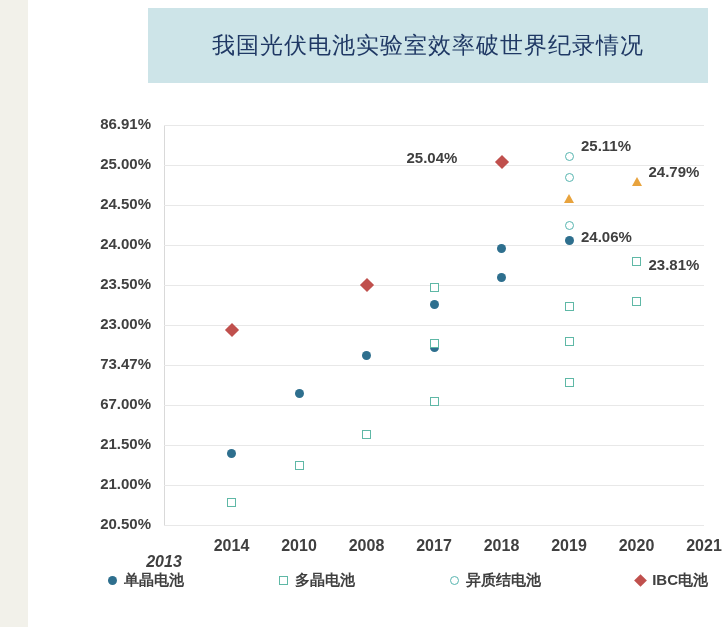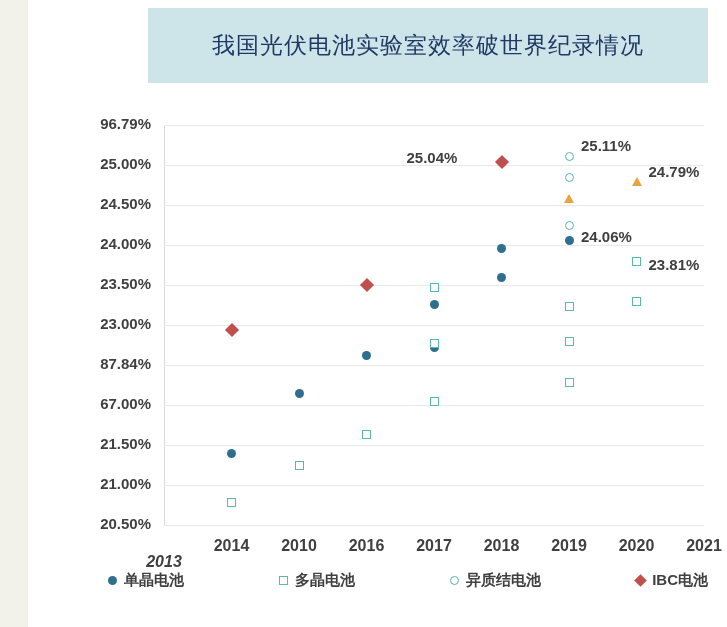--- a/index.html
+++ b/index.html
@@ -100,37 +100,37 @@
       <div class="axis-bottom"></div>
     <div class="gridline" style="top: 400px;"></div>
         <div class="y-label" style="top: 390px; left: -108px;">20.50%</div>
         <div class="gridline" style="top: 360px;"></div>
         <div class="y-label" style="top: 350px; left: -108px;">21.00%</div>
         <div class="gridline" style="top: 320px;"></div>
         <div class="y-label" style="top: 310px; left: -108px;">21.50%</div>
         <div class="gridline" style="top: 280px;"></div>
         <div class="y-label" style="top: 270px; left: -108px;">67.00%</div>
         <div class="gridline" style="top: 240px;"></div>
-        <div class="y-label" style="top: 230px; left: -108px;">87.84%</div>
+        <div class="y-label" style="top: 230px; left: -108px;">73.47%</div>
         <div class="gridline" style="top: 200px;"></div>
         <div class="y-label" style="top: 190px; left: -108px;">23.00%</div>
         <div class="gridline" style="top: 160px;"></div>
         <div class="y-label" style="top: 150px; left: -108px;">23.50%</div>
         <div class="gridline" style="top: 120px;"></div>
         <div class="y-label" style="top: 110px; left: -108px;">24.00%</div>
         <div class="gridline" style="top: 80px;"></div>
         <div class="y-label" style="top: 70px; left: -108px;">24.50%</div>
         <div class="gridline" style="top: 40px;"></div>
         <div class="y-label" style="top: 30px; left: -108px;">25.00%</div>
         <div class="gridline" style="top: 0px;"></div>
-        <div class="y-label" style="top: -10px; left: -108px;">96.79%</div>
+        <div class="y-label" style="top: -10px; left: -108px;">86.91%</div>
         <div class="x-label" style="left: -35px; top: 428px; font-style: italic;">2013</div>
         <div class="x-label" style="left: 32.5px; top: 412px;">2014</div>
         <div class="x-label" style="left: 100px; top: 412px;">2010</div>
-        <div class="x-label" style="left: 167.5px; top: 412px;">2016</div>
+        <div class="x-label" style="left: 167.5px; top: 412px;">2008</div>
         <div class="x-label" style="left: 235px; top: 412px;">2017</div>
         <div class="x-label" style="left: 302.5px; top: 412px;">2018</div>
         <div class="x-label" style="left: 370px; top: 412px;">2019</div>
         <div class="x-label" style="left: 437.5px; top: 412px;">2020</div>
         <div class="x-label" style="left: 505px; top: 412px;">2021</div>
         <div class="pt mono" style="left: 67.5px; top: 328px;"></div>
         <div class="pt mono" style="left: 135px; top: 268px;"></div>
         <div class="pt mono" style="left: 202.5px; top: 230.4px;"></div>
         <div class="pt mono" style="left: 270px; top: 179.2px;"></div>
         <div class="pt mono" style="left: 270px; top: 222.4px;"></div>

